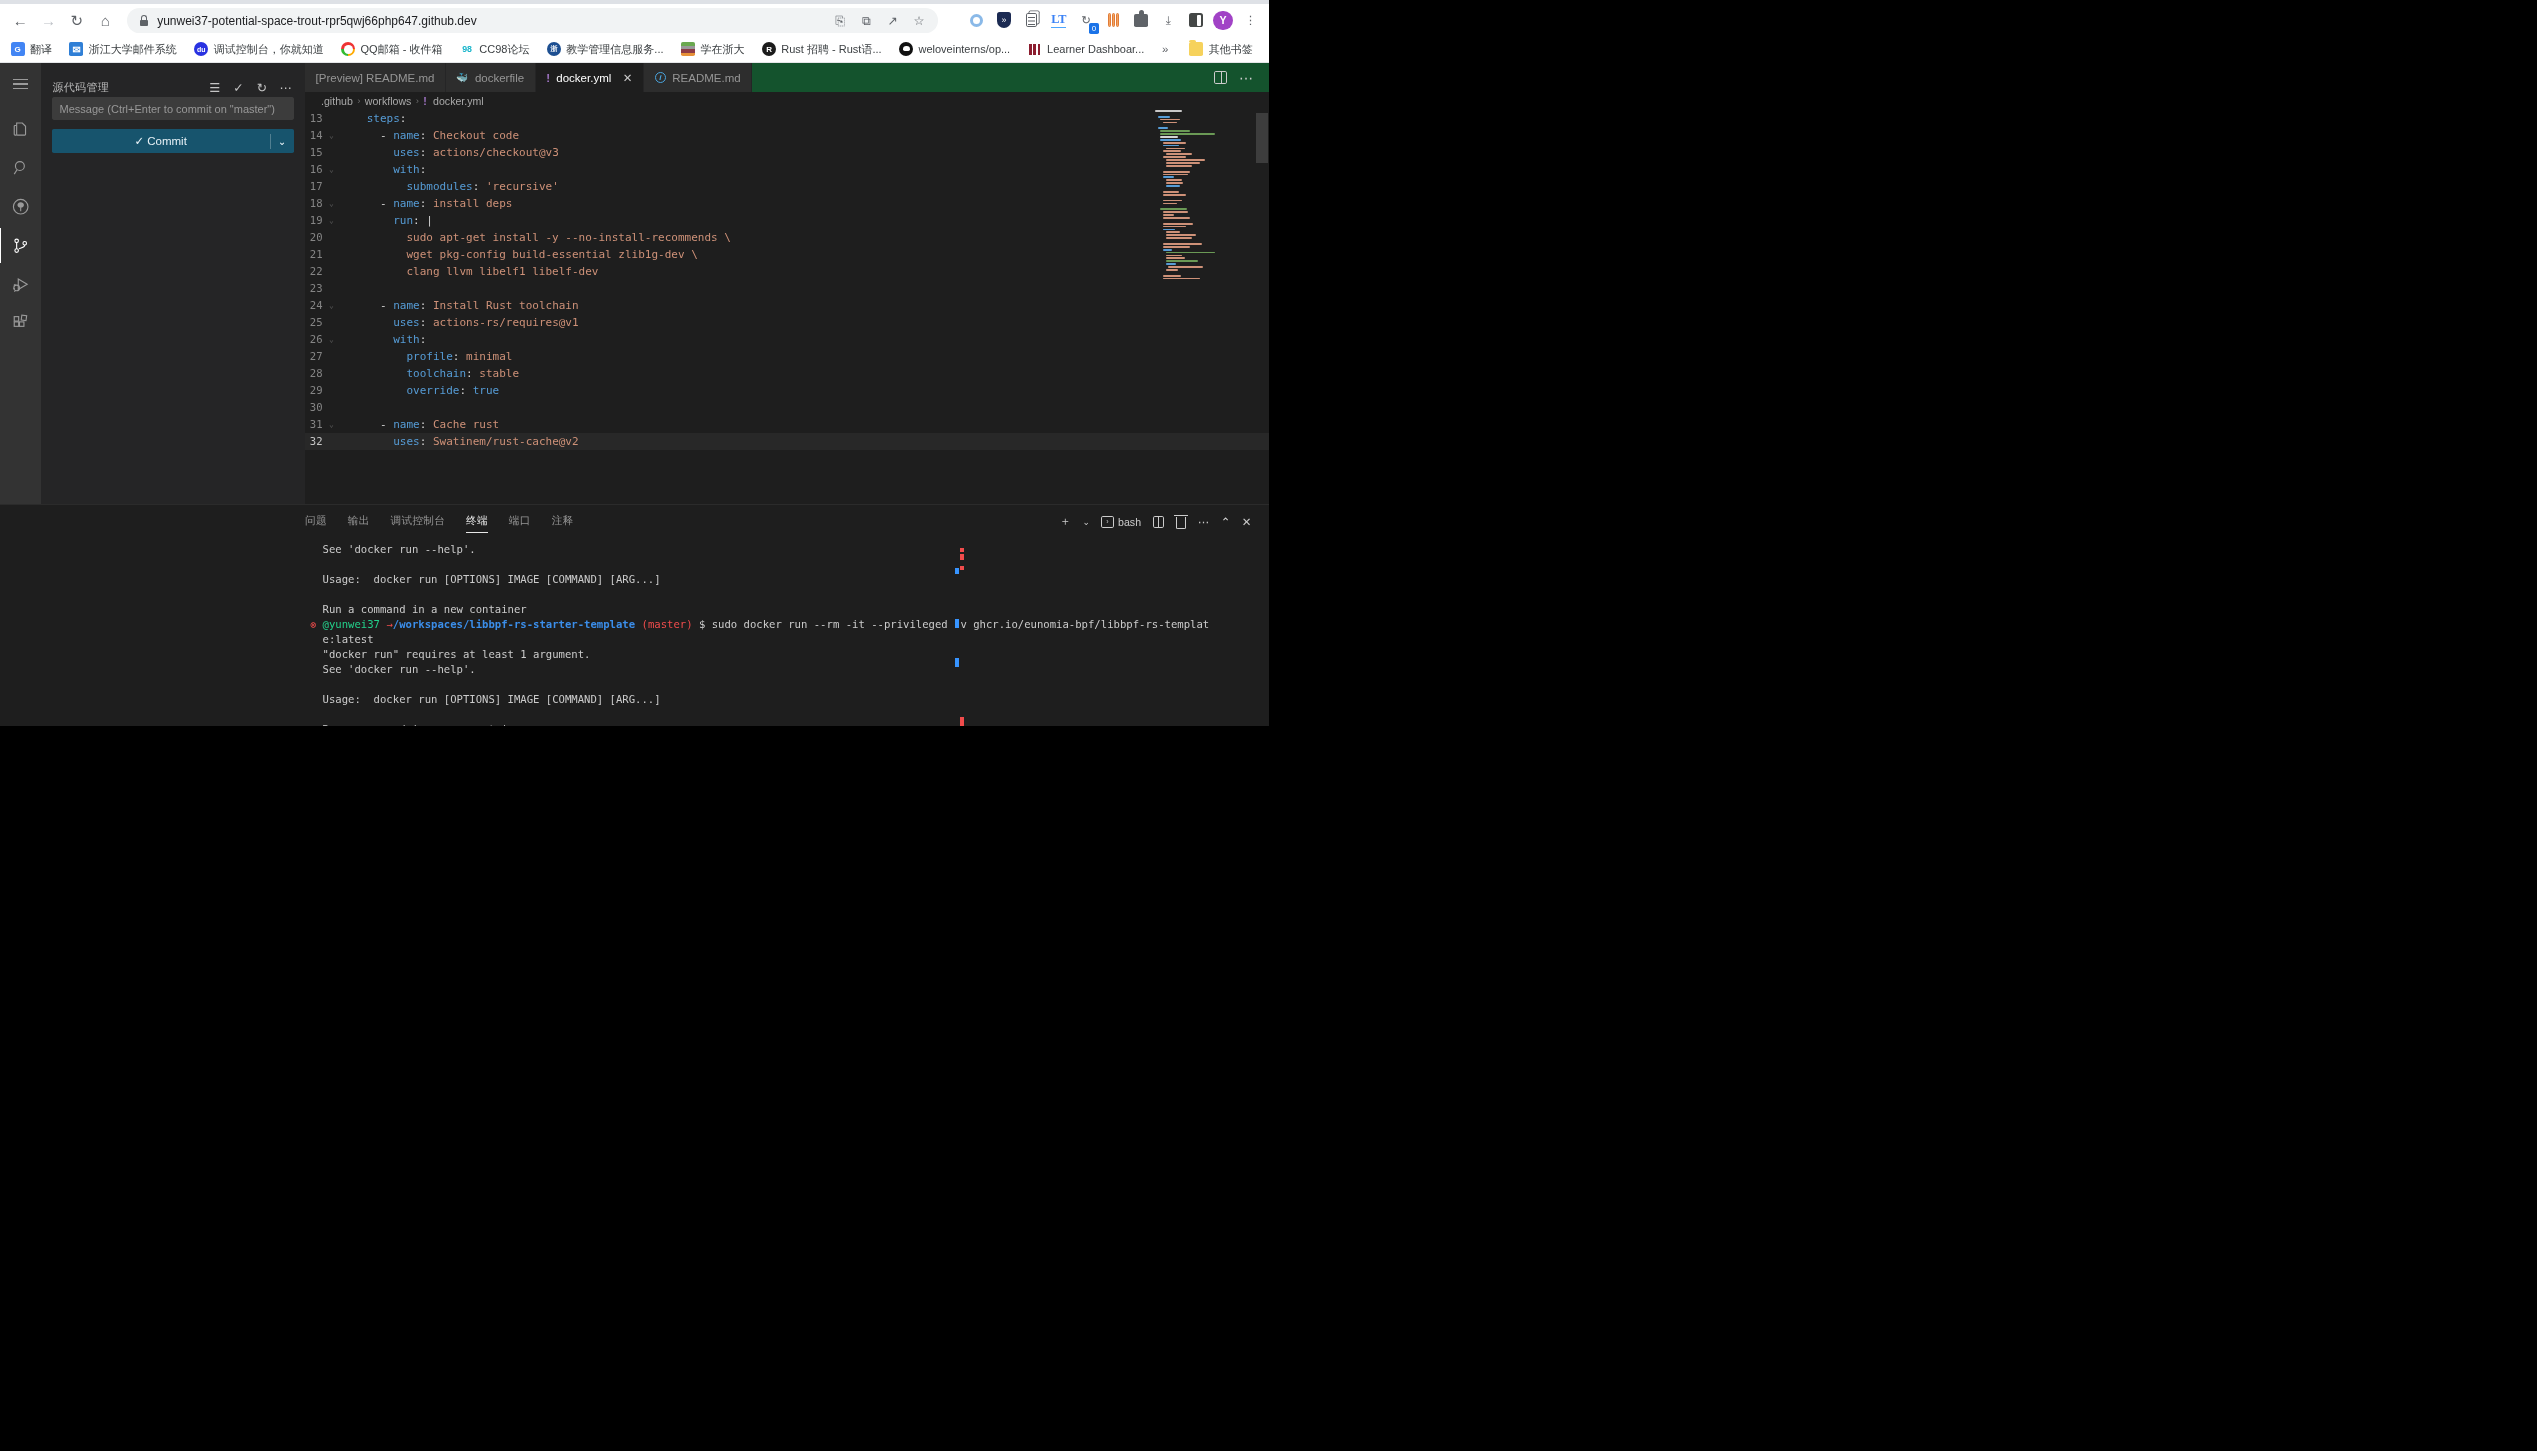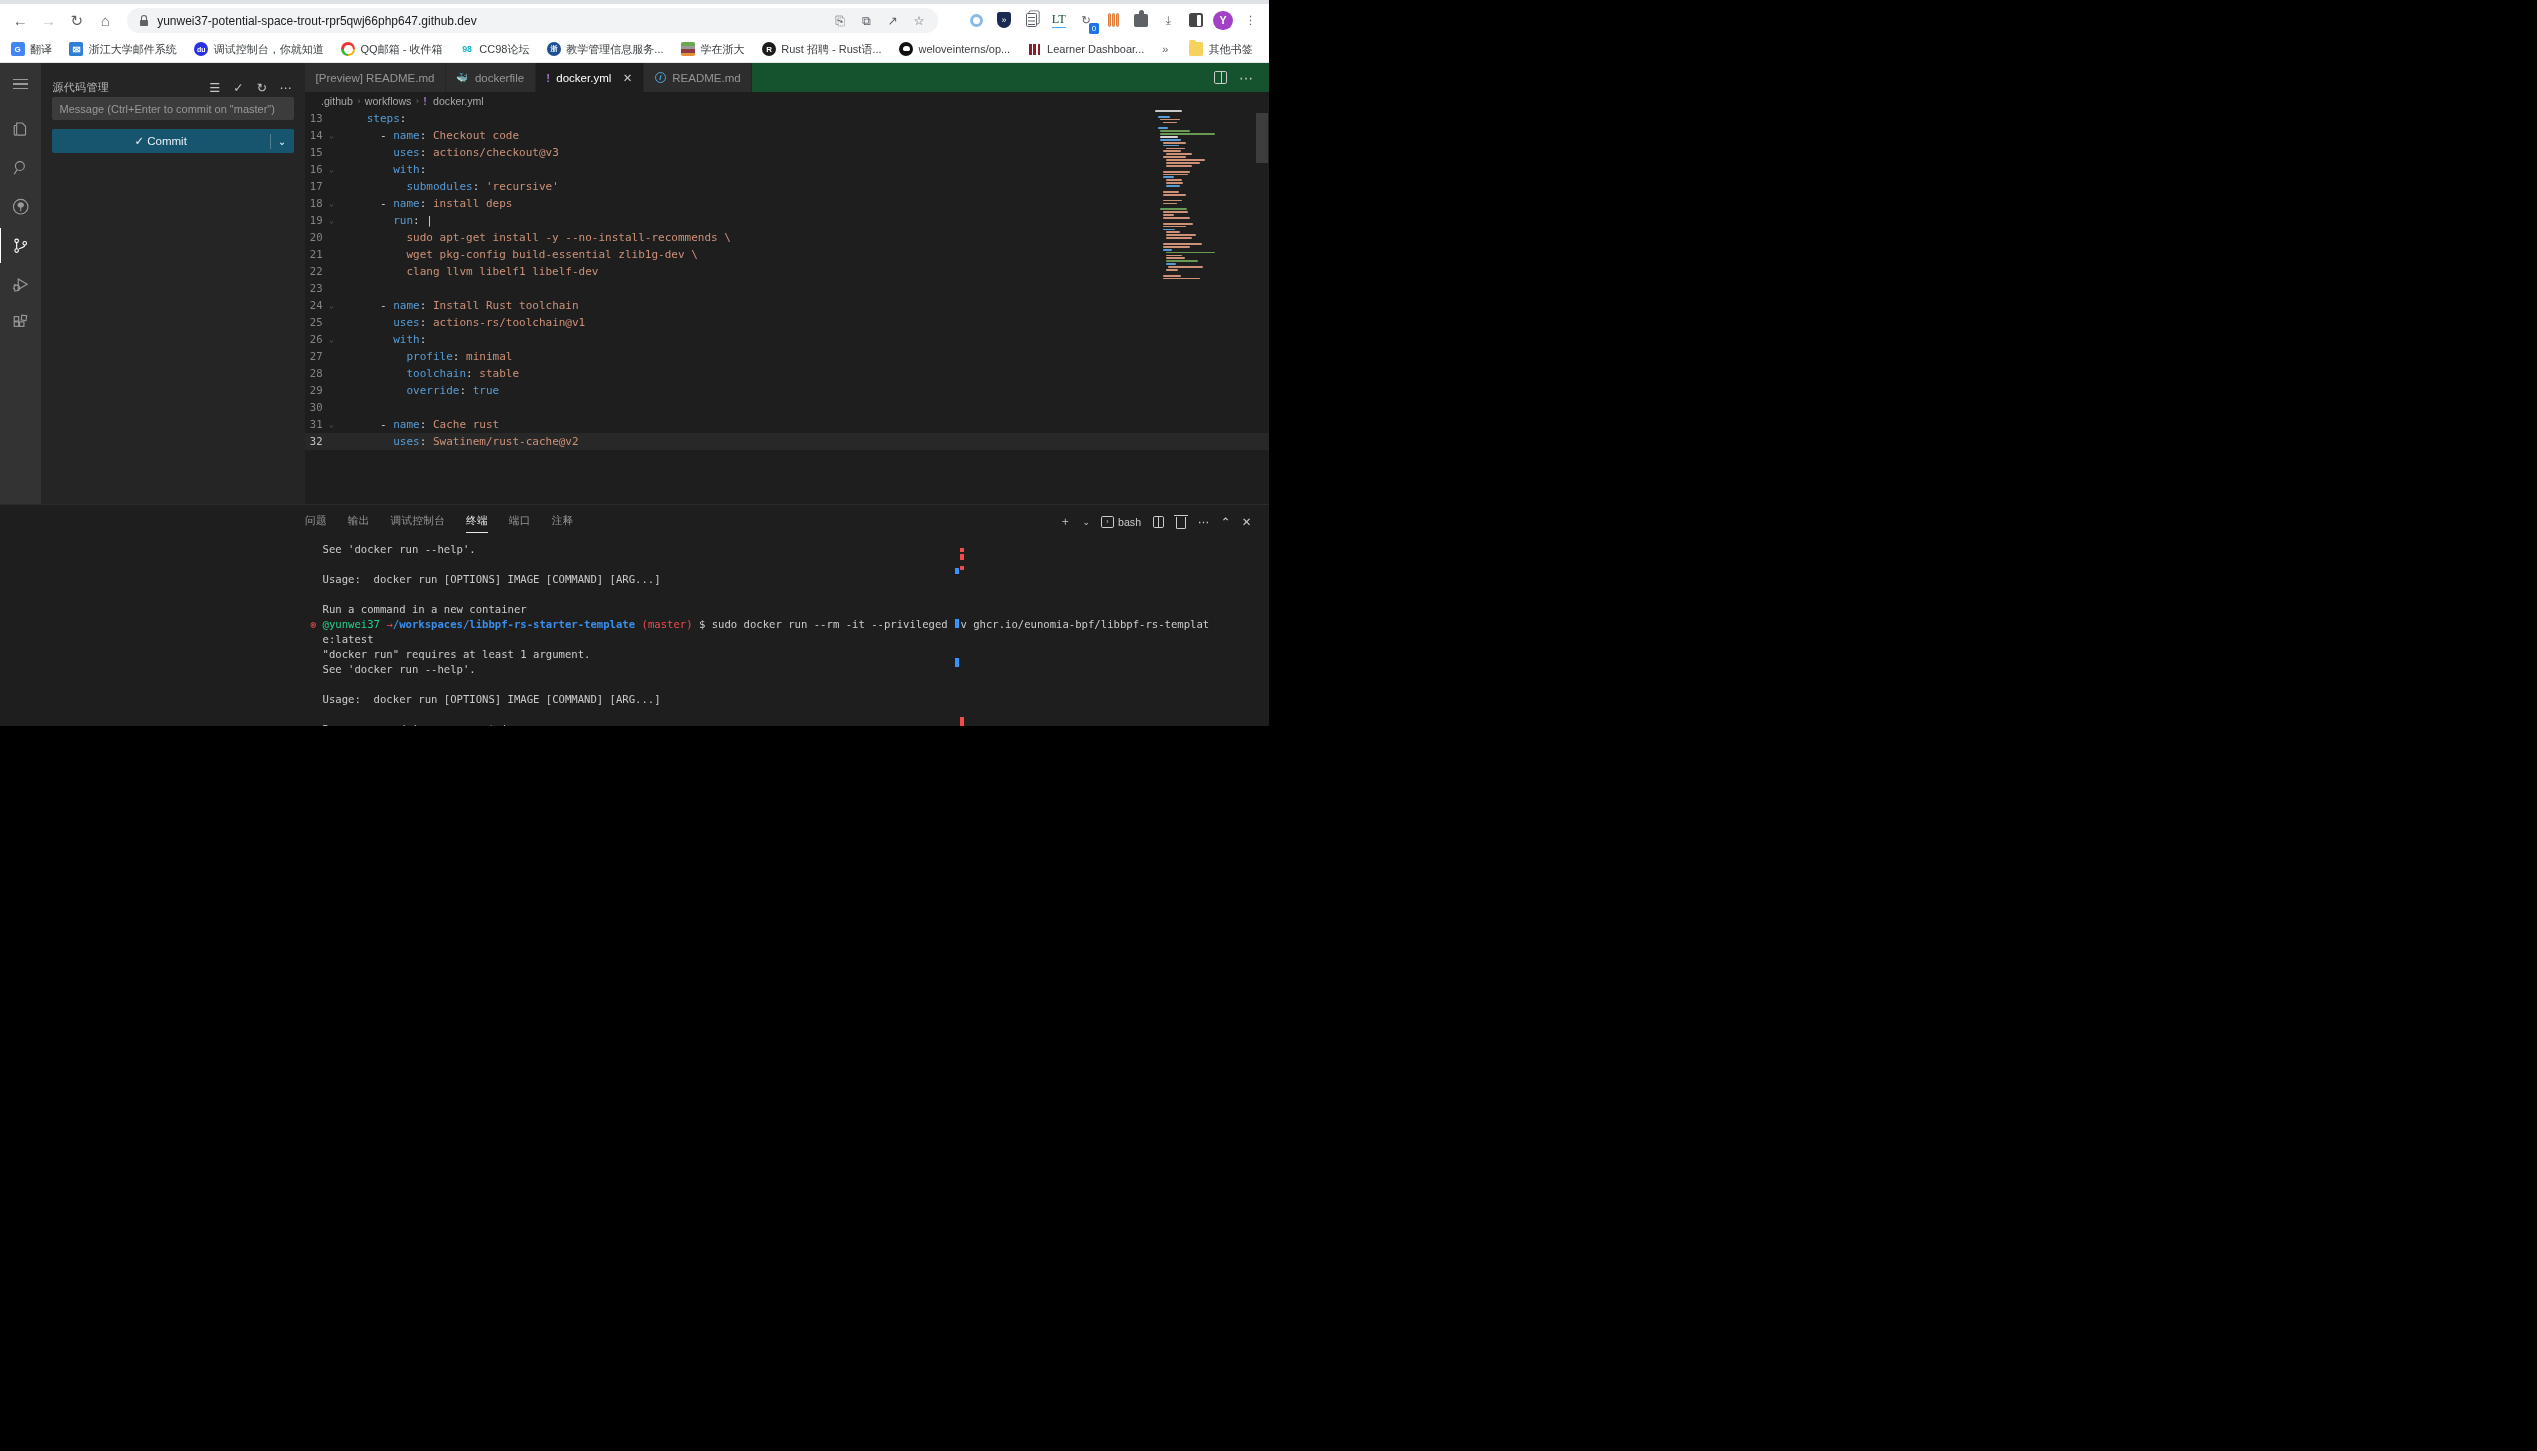--- a/index.html
+++ b/index.html
@@ -18,21 +18,21 @@
   #lock-icon .lb { position:absolute; left:0; bottom:0; width:8.8px; height:6.2px; background:#5f6368; border-radius:0.9px; }
   #lock-icon .lt { position:absolute; left:1.3px; top:0; width:6.2px; height:6.2px; border:1.3px solid #5f6368; border-bottom:none; border-radius:3.5px 3.5px 0 0; }
   #url-text { font-size:12px; color:#202124; flex:1; white-space:nowrap; overflow:hidden; }
   .pill-ico { width:21px; height:21px; display:flex; align-items:center; justify-content:center; color:#5f6368; font-size:12.3px; margin-left:5.3px; }
   #toolbar-right { display:flex; align-items:center; margin-left:auto; gap:8px; }
   .ext-ico { width:19.4px; height:19.4px; display:flex; align-items:center; justify-content:center; font-size:11.5px; color:#5f6368; position:relative; }
   .ring { width:13.2px; height:13.2px; border:3.5px solid #8ab9e8; border-radius:50%; }
   .shield { width:14px; height:16px; background:#1b2a52; border-radius:2.6px 2.6px 7px 7px; color:#fff; font-size:8.8px; display:flex; align-items:center; justify-content:center; }
   .pages { width:11.5px; height:14px; border:1.3px solid #5f6368; border-radius:1.8px; position:relative; background:#fff; box-shadow:2.6px -2.6px 0 -0.9px #fff, 2.6px -2.6px 0 0 #5f6368; }
   .pages i { position:absolute; left:1.8px; top:2.6px; width:6.2px; height:1.3px; background:#5f6368; box-shadow:0 3.5px 0 #5f6368, 0 7px 0 #5f6368; }
-  .lt-ico { font-family:"Liberation Serif", serif; font-weight:normal; font-size:12.3px; color:#14532d; border-bottom:1.8px solid #4da6ff; }
+  .lt-ico { font-family:"Liberation Serif", serif; font-weight:bold; font-size:12.3px; color:#3b82f6; border-bottom:1.8px solid #4da6ff; }
   .sync-badge { position:absolute; right:-3.5px; bottom:-3.5px; background:#1a73e8; color:#fff; font-size:8px; width:10.6px; height:10.6px; border-radius:1.8px; display:flex; align-items:center; justify-content:center; }
   .crayons { display:flex; gap:1.3px; }
   .crayons i { width:3.1px; height:14px; background:#f4a460; border:0.9px solid #e07b39; border-radius:1.8px; }
   .puzzle { width:13.2px; height:13.2px; background:#5f6368; border-radius:1.8px; position:relative; }
   .puzzle i { position:absolute; top:-3.5px; left:4.4px; width:5.3px; height:5.3px; background:#5f6368; border-radius:50%; }
   .splitrect { width:14px; height:14px; background:#444746; border-radius:2.6px; position:relative; }
   .splitrect i { position:absolute; right:1.8px; top:1.8px; width:4.4px; height:10.6px; background:#fff; border-radius:0.9px; }
   #avatar { width:19.4px; height:19.4px; border-radius:50%; background:#a142c6; color:#fff; font-size:10.6px; font-weight:bold; display:flex; align-items:center; justify-content:center; }
   #bookmarks-bar { position:absolute; left:0; top:37px; width:100%; height:25.6px; background:#fff; border-bottom:0.9px solid #e4e6e8; display:flex; align-items:center; padding:0 10.6px; }
   .bm { display:flex; align-items:center; gap:5.3px; margin-right:17.6px; cursor:default; }
@@ -382,21 +382,21 @@
           <div class="cl"><span class="ln">15</span><span class="fold"></span><pre><span class="p">        </span><span class="k">uses</span><span class="p">:</span><span class="s"> actions/checkout@v3</span></pre></div>
           <div class="cl"><span class="ln">16</span><span class="fold">⌄</span><pre><span class="p">        </span><span class="k">with</span><span class="p">:</span></pre></div>
           <div class="cl"><span class="ln">17</span><span class="fold"></span><pre><span class="p">          </span><span class="k">submodules</span><span class="p">:</span><span class="s"> 'recursive'</span></pre></div>
           <div class="cl"><span class="ln">18</span><span class="fold">⌄</span><pre><span class="p">      - </span><span class="k">name</span><span class="p">:</span><span class="s"> install deps</span></pre></div>
           <div class="cl"><span class="ln">19</span><span class="fold">⌄</span><pre><span class="p">        </span><span class="k">run</span><span class="p">:</span><span class="p"> |</span></pre></div>
           <div class="cl"><span class="ln">20</span><span class="fold"></span><pre><span class="s">          sudo apt-get install -y --no-install-recommends \</span></pre></div>
           <div class="cl"><span class="ln">21</span><span class="fold"></span><pre><span class="s">          wget pkg-config build-essential zlib1g-dev \</span></pre></div>
           <div class="cl"><span class="ln">22</span><span class="fold"></span><pre><span class="s">          clang llvm libelf1 libelf-dev</span></pre></div>
           <div class="cl"><span class="ln">23</span><span class="fold"></span><pre></pre></div>
           <div class="cl"><span class="ln">24</span><span class="fold">⌄</span><pre><span class="p">      - </span><span class="k">name</span><span class="p">:</span><span class="s"> Install Rust toolchain</span></pre></div>
-          <div class="cl"><span class="ln">25</span><span class="fold"></span><pre><span class="p">        </span><span class="k">uses</span><span class="p">:</span><span class="s"> actions-rs/toolchain@v1</span></pre></div>
+          <div class="cl"><span class="ln">25</span><span class="fold"></span><pre><span class="p">        </span><span class="k">uses</span><span class="p">:</span><span class="s"> actions-rs/requires@v1</span></pre></div>
           <div class="cl"><span class="ln">26</span><span class="fold">⌄</span><pre><span class="p">        </span><span class="k">with</span><span class="p">:</span></pre></div>
           <div class="cl"><span class="ln">27</span><span class="fold"></span><pre><span class="p">          </span><span class="k">profile</span><span class="p">:</span><span class="s"> minimal</span></pre></div>
           <div class="cl"><span class="ln">28</span><span class="fold"></span><pre><span class="p">          </span><span class="k">toolchain</span><span class="p">:</span><span class="s"> stable</span></pre></div>
           <div class="cl"><span class="ln">29</span><span class="fold"></span><pre><span class="p">          </span><span class="k">override</span><span class="p">:</span><span class="b"> true</span></pre></div>
           <div class="cl"><span class="ln">30</span><span class="fold"></span><pre></pre></div>
           <div class="cl"><span class="ln">31</span><span class="fold">⌄</span><pre><span class="p">      - </span><span class="k">name</span><span class="p">:</span><span class="s"> Cache rust</span></pre></div>
           <div class="cl hl"><span class="ln" style="color: rgb(198, 198, 198);">32</span><span class="fold"></span><pre><span class="p">        </span><span class="k">uses</span><span class="p">:</span><span class="s"> Swatinem/rust-cache@v2</span></pre></div>
         </div>
       <div id="minimap">
           <div class="mm-row" style="margin-left: 0px; width: 26.5px; background: rgb(200, 200, 200);"></div>

